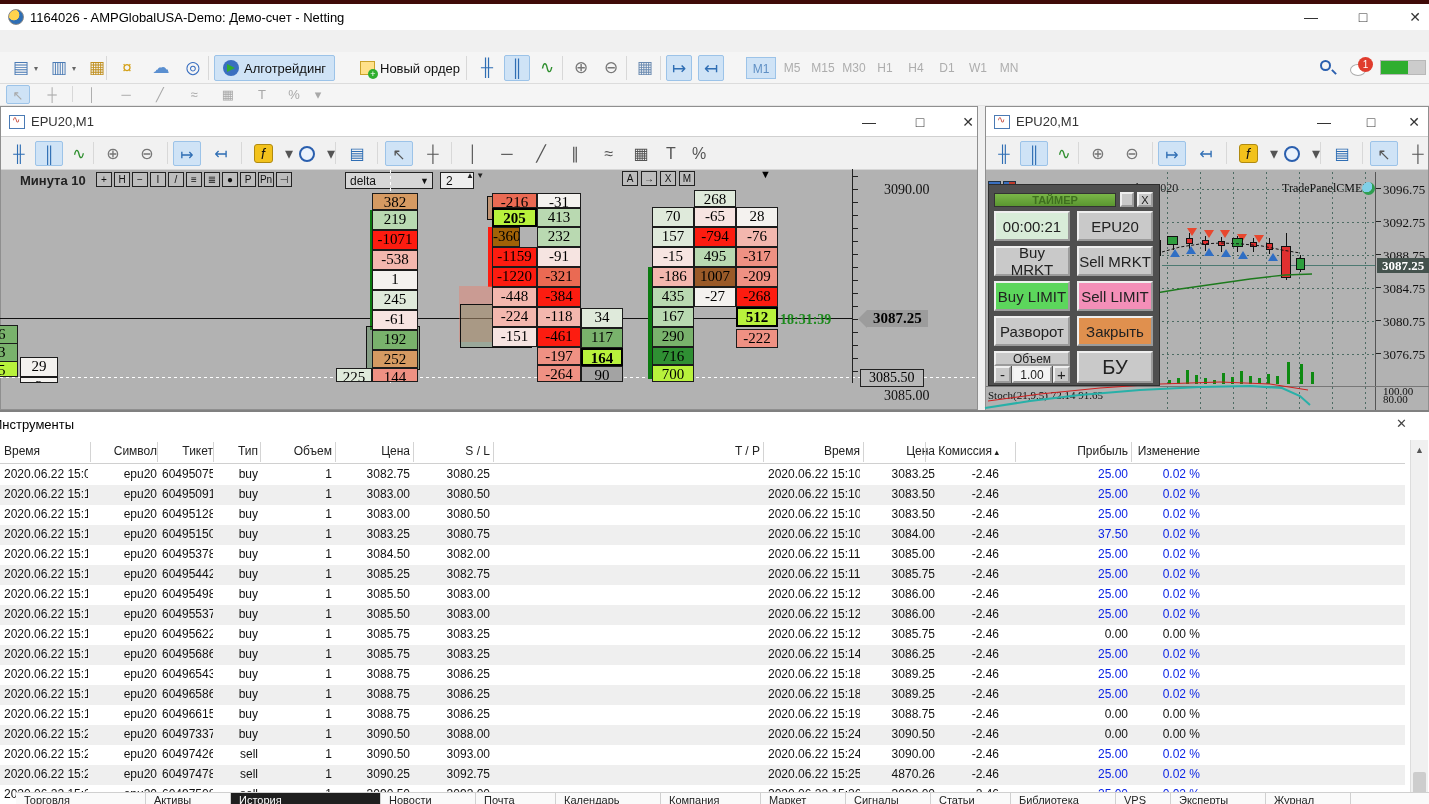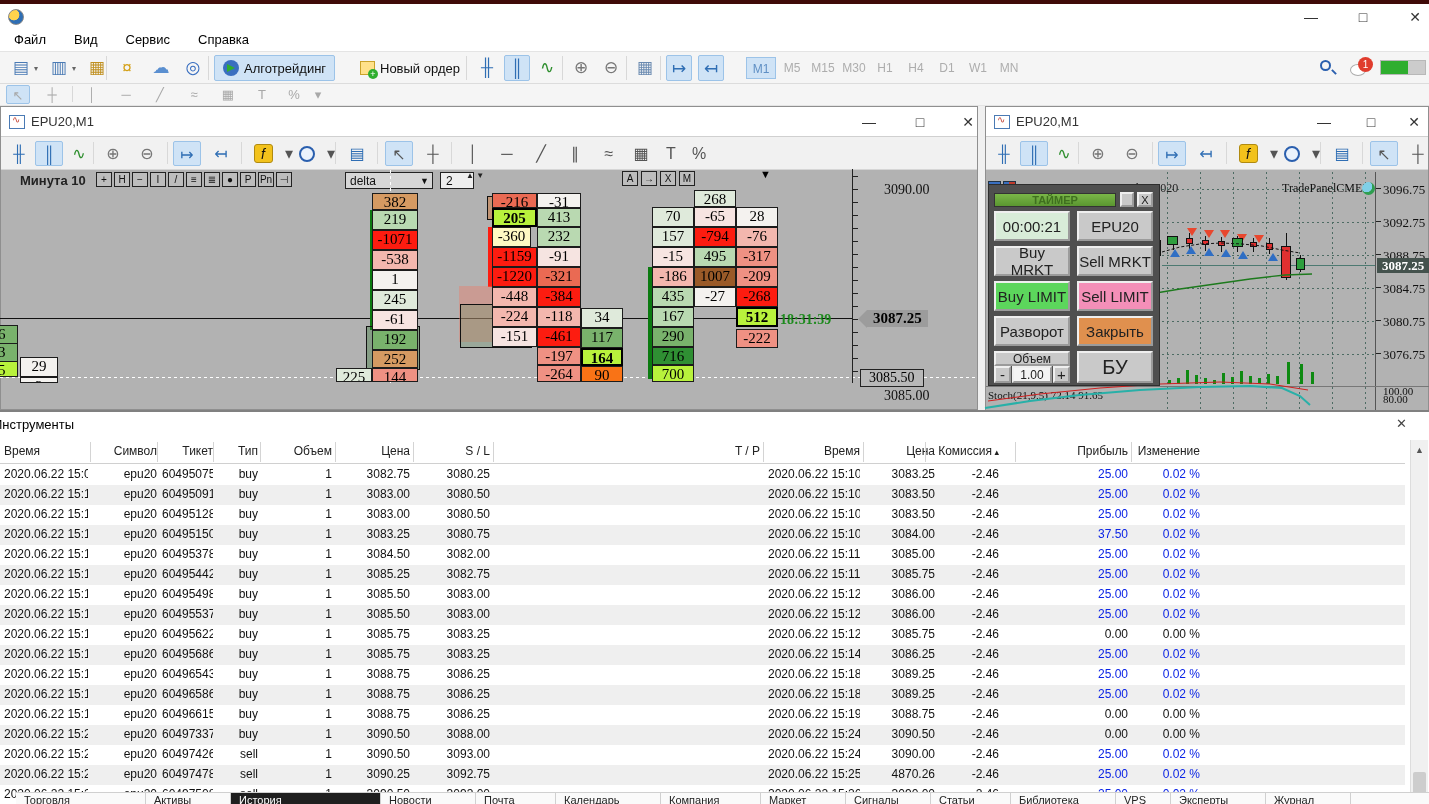--- a/index.html
+++ b/index.html
@@ -93,31 +93,26 @@
 </style>
 </head>
 <body>
 
 <div class="screen">
 
   <div class="abs topstrip"></div>
 
   <div class="abs titlebar">
     <div class="appicon"></div>
+    <div class="apptitle">1164026 - AMPGlobalUSA-Demo: Демо-счет - Netting</div>
     <div class="winctl" style="left:1288px">—</div>
     <div class="winctl" style="left:1340px">□</div>
     <div class="winctl" style="left:1392px">✕</div>
   </div>
 
-  <div class="abs menubar" id="menubar">
-      <div class="menuitem">Файл</div>
-      <div class="menuitem">Вид</div>
-      <div class="menuitem">Сервис</div>
-      <div class="menuitem">Справка</div>
-    </div>
 
   <div class="abs toolbar1" id="toolbar1">
     <div class="tbbtn on" style="left:214px">
       <span class="ic-algo"></span>
       <span>Алготрейдинг</span>
     </div>
     <div class="tbbtn" style="left:352px">
       <span class="ic-note"></span>
       <span>Новый ордер</span>
     </div>
@@ -292,40 +287,40 @@
       <div class="ccell" style="left: 372px; top: 230px; width: 46px; height: 20px; background: rgb(253, 28, 16);">-1071</div>
       <div class="ccell" style="left: 372px; top: 250px; width: 46px; height: 20px; background: rgb(243, 183, 174);">-538</div>
       <div class="ccell" style="left: 372px; top: 270px; width: 46px; height: 20px; background: rgb(244, 242, 239);">1</div>
       <div class="ccell" style="left: 372px; top: 290px; width: 46px; height: 20px; background: rgb(223, 234, 219);">245</div>
       <div class="ccell" style="left: 372px; top: 310px; width: 46px; height: 20px; background: rgb(246, 228, 225);">-61</div>
       <div class="ccell" style="left: 372px; top: 330px; width: 46px; height: 20px; background: rgb(121, 178, 108);">192</div>
       <div class="ccell" style="left: 372px; top: 350px; width: 46px; height: 18px; background: rgb(213, 154, 98);">252</div>
       <div class="ccell" style="left: 372px; top: 368px; width: 46px; height: 14px; background: rgb(239, 145, 131);">144</div>
       <div class="ccell" style="left: 492px; top: 193px; width: 45px; height: 15px; background: rgb(234, 106, 83);">-216</div>
       <div class="ccell cb" style="left: 492px; top: 208px; width: 45px; height: 19px; background: rgb(184, 242, 60);">205</div>
-      <div class="ccell" style="left: 492px; top: 227px; width: 39px; height: 20px; background: #fef9c3;">-360</div>
+      <div class="ccell" style="left: 492px; top: 227px; width: 28px; height: 20px; background: #a16207;">-360</div>
       <div class="ccell" style="left: 492px; top: 247px; width: 45px; height: 20px; background: rgb(253, 28, 16);">-1159</div>
       <div class="ccell" style="left: 492px; top: 267px; width: 45px; height: 20px; background: rgb(253, 28, 16);">-1220</div>
       <div class="ccell" style="left: 492px; top: 287px; width: 45px; height: 20px; background: rgb(243, 183, 174);">-448</div>
       <div class="ccell" style="left: 492px; top: 307px; width: 45px; height: 20px; background: rgb(243, 183, 174);">-224</div>
       <div class="ccell" style="left: 492px; top: 327px; width: 45px; height: 20px; background: rgb(246, 228, 225);">-151</div>
       <div class="ccell" style="left: 537px; top: 193px; width: 44px; height: 15px; background: rgb(244, 242, 239);">-31</div>
       <div class="ccell" style="left: 537px; top: 208px; width: 44px; height: 19px; background: rgb(185, 217, 177);">413</div>
       <div class="ccell" style="left: 537px; top: 227px; width: 44px; height: 20px; background: rgb(185, 217, 177);">232</div>
       <div class="ccell" style="left: 537px; top: 247px; width: 44px; height: 20px; background: rgb(246, 228, 225);">-91</div>
       <div class="ccell" style="left: 537px; top: 267px; width: 44px; height: 20px; background: rgb(234, 106, 83);">-321</div>
       <div class="ccell" style="left: 537px; top: 287px; width: 44px; height: 20px; background: rgb(253, 28, 16);">-384</div>
       <div class="ccell" style="left: 537px; top: 307px; width: 44px; height: 20px; background: rgb(243, 183, 174);">-118</div>
       <div class="ccell" style="left: 537px; top: 327px; width: 44px; height: 20px; background: rgb(253, 28, 16);">-461</div>
       <div class="ccell" style="left: 537px; top: 347px; width: 44px; height: 18px; background: rgb(239, 145, 131);">-197</div>
       <div class="ccell" style="left: 537px; top: 365px; width: 44px; height: 17px; background: rgb(239, 145, 131);">-264</div>
       <div class="ccell" style="left: 581px; top: 308px; width: 42px; height: 20px; background: rgb(223, 234, 219);">34</div>
       <div class="ccell" style="left: 581px; top: 328px; width: 42px; height: 20px; background: rgb(121, 178, 108);">117</div>
       <div class="ccell cb" style="left: 581px; top: 348px; width: 42px; height: 18px; background: rgb(184, 242, 60);">164</div>
-      <div class="ccell" style="left: 581px; top: 366px; width: 42px; height: 16px; background: #f97316;">90</div>
+      <div class="ccell" style="left: 581px; top: 366px; width: 42px; height: 16px; background: #a3a3a3;">90</div>
       <div class="ccell" style="left: 652px; top: 207px; width: 42px; height: 20px; background: rgb(223, 234, 219);">70</div>
       <div class="ccell" style="left: 652px; top: 227px; width: 42px; height: 20px; background: rgb(223, 234, 219);">157</div>
       <div class="ccell" style="left: 652px; top: 247px; width: 42px; height: 20px; background: rgb(246, 228, 225);">-15</div>
       <div class="ccell" style="left: 652px; top: 267px; width: 42px; height: 20px; background: rgb(243, 183, 174);">-186</div>
       <div class="ccell" style="left: 652px; top: 287px; width: 42px; height: 20px; background: rgb(185, 217, 177);">435</div>
       <div class="ccell" style="left: 652px; top: 307px; width: 42px; height: 20px; background: rgb(185, 217, 177);">167</div>
       <div class="ccell" style="left: 652px; top: 327px; width: 42px; height: 20px; background: rgb(121, 178, 108);">290</div>
       <div class="ccell" style="left: 652px; top: 347px; width: 42px; height: 18px; background: rgb(47, 143, 51);">716</div>
       <div class="ccell" style="left: 652px; top: 365px; width: 42px; height: 17px; background: rgb(184, 242, 60);">700</div>
       <div class="ccell" style="left: 694px; top: 190px; width: 42px; height: 17px; background: rgb(223, 234, 219);">268</div>

